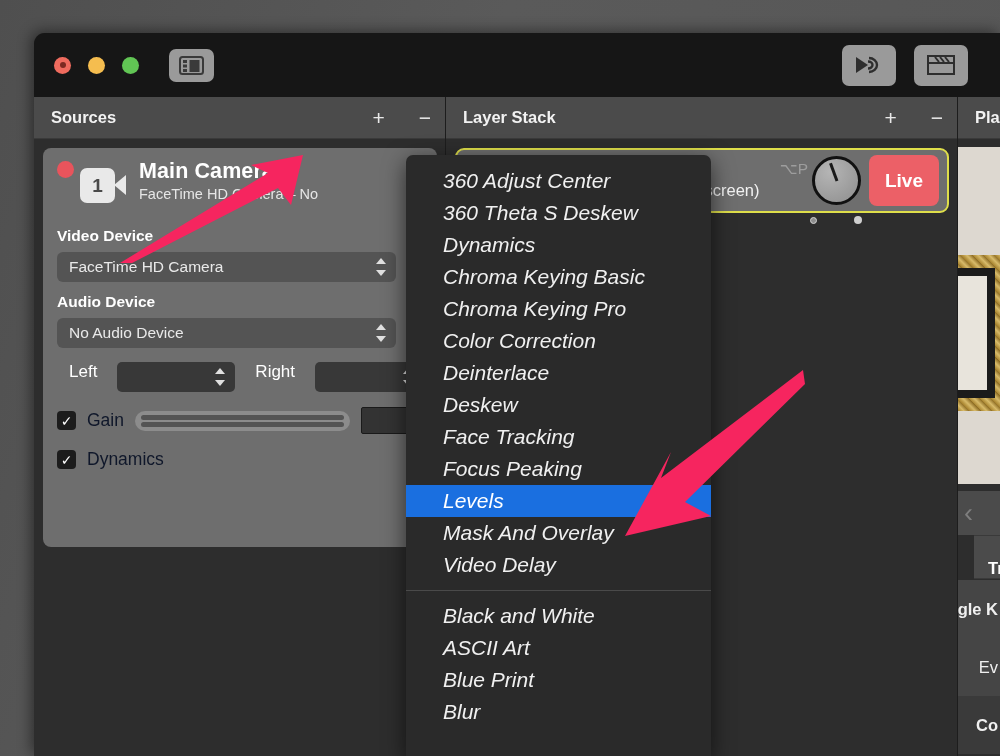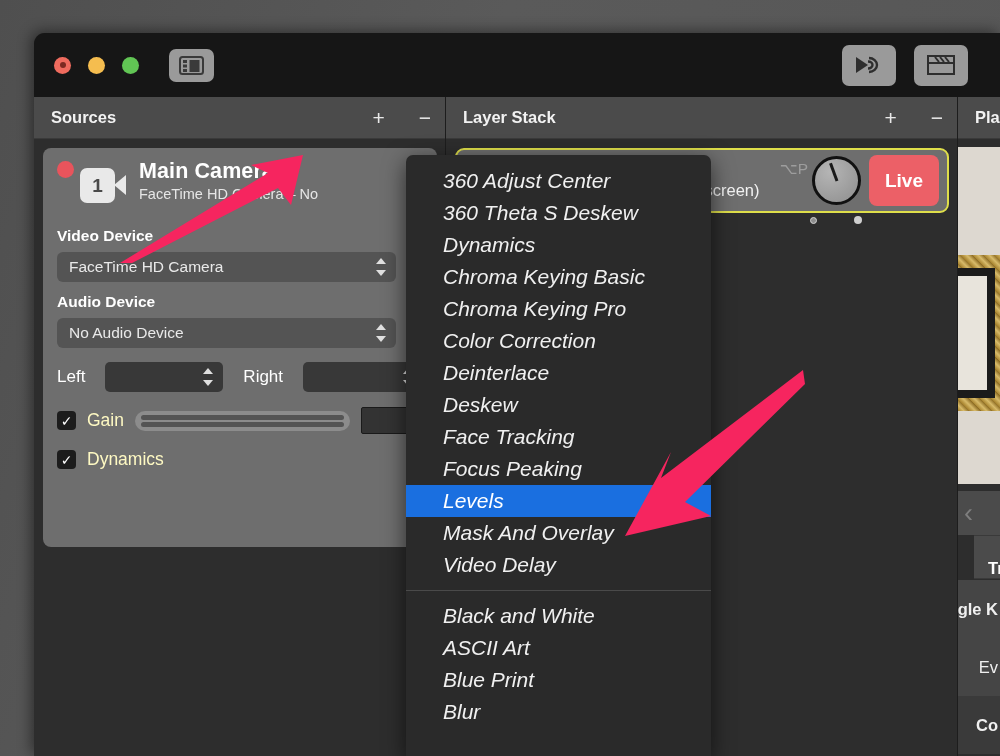--- a/index.html
+++ b/index.html
@@ -154,38 +154,38 @@
   }
   .stepper::before { top: 1px; border-bottom: 6px solid #e0e0e0; }
   .stepper::after  { bottom: 1px; border-top: 6px solid #e0e0e0; }
 
   .gear {
     width: 17px; height: 17px; flex: 0 0 auto;
     color: #8a8a8a; font-size: 17px; line-height: 17px;
     text-align: center;
   }
 
-  .lr-row { display: flex; align-items: center; gap: 20px; margin-top: 14px; }
+  .lr-row { display: flex; align-items: flex-start; gap: 20px; margin-top: 14px; margin-left: 12px; }
   .lr-label { color: #ffffff; font-size: 17px; }
   .lr-select {
     position: relative;
     height: 30px; background: #383838; border-radius: 5px;
   }
   .lr-left { width: 118px; }
   .lr-right { flex: 1; }
 
   .check-row { display: flex; align-items: center; gap: 11px; margin-top: 15px; }
   .checkbox {
     width: 19px; height: 19px; border-radius: 4px;
     background: #1c1c1c;
     display: flex; align-items: center; justify-content: center;
     color: #ffffff; font-size: 14px; line-height: 1;
     flex: 0 0 auto;
   }
-  .dim-label { color: #fef9c3; font-size: 17.5px; }
+  .dim-label { color: #0f172a; font-size: 17.5px; }
   .slider {
     flex: 1; height: 20px; background: #8c8c8c; border-radius: 10px;
     position: relative; min-width: 10px;
   }
   .slider::before, .slider::after {
     content: ""; position: absolute; left: 6px; right: 6px;
     height: 5px; background: #545454; border-radius: 3px;
   }
   .slider::before { top: 4px; }
   .slider::after { bottom: 4px; }

